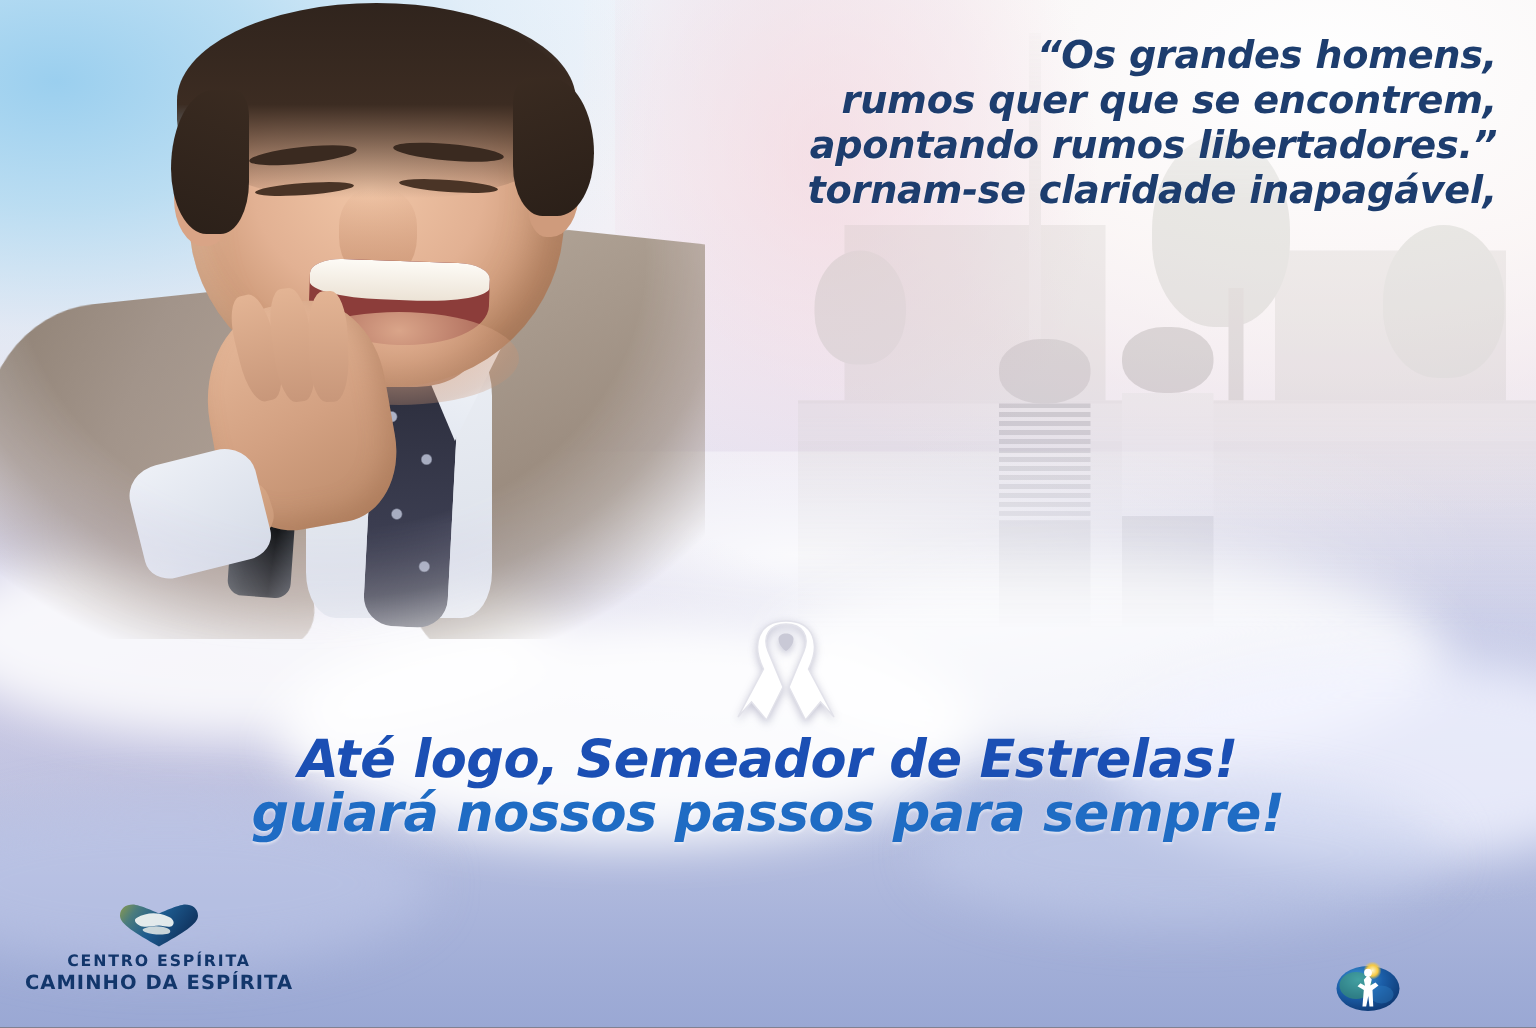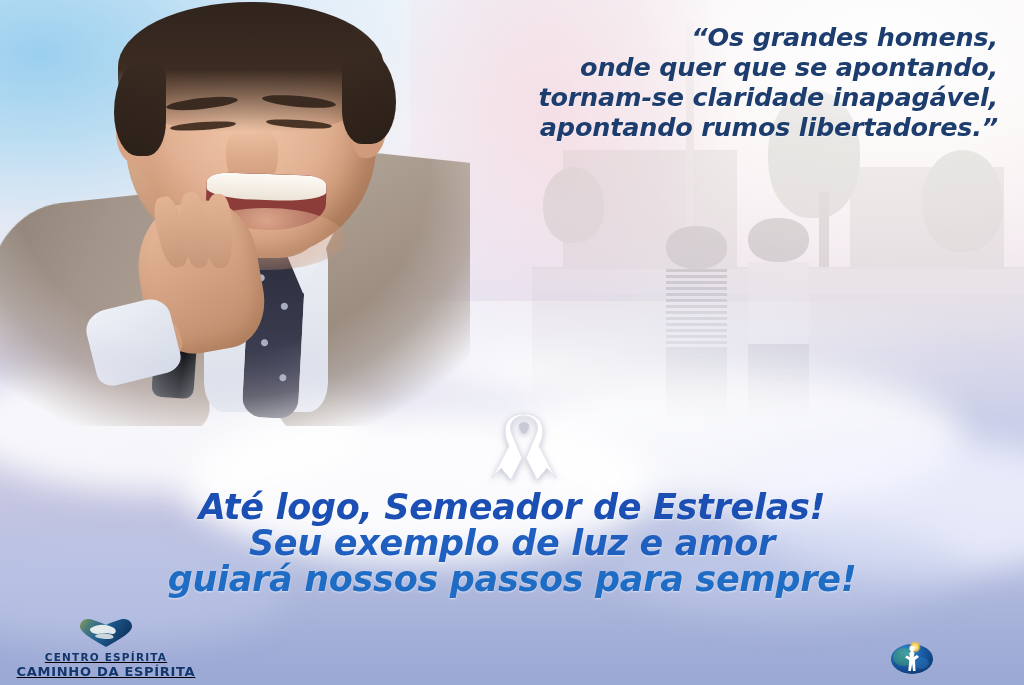--- a/index.html
+++ b/index.html
@@ -257,21 +257,21 @@
     line-height:36px;
     letter-spacing:-.3px;
     white-space:nowrap;
     text-shadow:0 1px 2px rgba(255,255,255,.55);
   }
   .msg-1{font-size:35px;color:#1b4fb4;}
   .msg-2{font-size:35px;color:#1f5fbf;}
   .msg-3{font-size:35px;color:#1f6cc4;}
 
   
-  .logo-left{position:absolute;left:8px;bottom:6px;width:196px;text-align:center;text-decoration:underline;}
+  .logo-left{position:absolute;left:8px;bottom:22px;width:196px;text-align:center;}
   .logo-right{position:absolute;right:8px;bottom:6px;width:208px;text-align:center;}
   .logo-mark{display:block;margin:0 auto 3px;}
   .logo-l1{
     color:#12366b;font-weight:bold;font-size:10.5px;letter-spacing:1.2px;line-height:13px;
   }
   .logo-l2{
     color:#12366b;font-weight:bold;font-size:13px;letter-spacing:.7px;line-height:15px;
   }
   .logo-r1{
     color:#12366b;font-weight:bold;font-size:14px;letter-spacing:.8px;line-height:16px;
@@ -345,35 +345,34 @@
     <div class="p-hand"></div>
     <div class="p-finger f1"></div>
     <div class="p-finger f2"></div>
     <div class="p-finger f3"></div>
     <div class="p-thumb"></div>
     <div class="p-cuff"></div>
   </div>
 
   <div class="quote">
     <div class="quote-line">“Os grandes homens,</div>
-    <div class="quote-line">onde quer que se apontando,</div>
+    <div class="quote-line">rumos quer que se encontrem,</div>
+    <div class="quote-line">apontando rumos libertadores.”</div>
     <div class="quote-line">tornam-se claridade inapagável,</div>
-    <div class="quote-line">apontando rumos libertadores.”</div>
   </div>
 
   <div class="ribbon">
     <svg width="70" height="72" viewBox="0 0 70 72">
       <path d="M35 4 C24 4 19 12 23 22 L33 46 L22 68 L12 56 L3 66 L20 34 C12 18 16 2 35 2 C54 2 58 18 50 34 L67 66 L58 56 L48 68 L37 46 L47 22 C51 12 46 4 35 4 Z" fill="#ffffff" stroke="#e2e2ea" stroke-width="1"></path>
       <path d="M30 14 C30 9 40 9 40 14 C40 19 35 22 35 22 C35 22 30 19 30 14 Z" fill="#c9c9d6"></path>
     </svg>
   </div>
 
   <div class="message">
     <div class="msg-line msg-1">Até logo, Semeador de Estrelas!</div>
-    <div class="msg-line msg-2">Seu exemplo de luz e amor</div>
     <div class="msg-line msg-3">guiará nossos passos para sempre!</div>
   </div>
 
   <div class="logo-left">
     <svg class="logo-mark" width="56" height="30" viewBox="0 0 56 30">
       <defs>
         <linearGradient id="gHeart" x1="0" y1="0" x2="1" y2="0.4">
           <stop offset="0%" stop-color="#8a9a4e"></stop>
           <stop offset="22%" stop-color="#4a7c7e"></stop>
           <stop offset="55%" stop-color="#1d5b8f"></stop>

